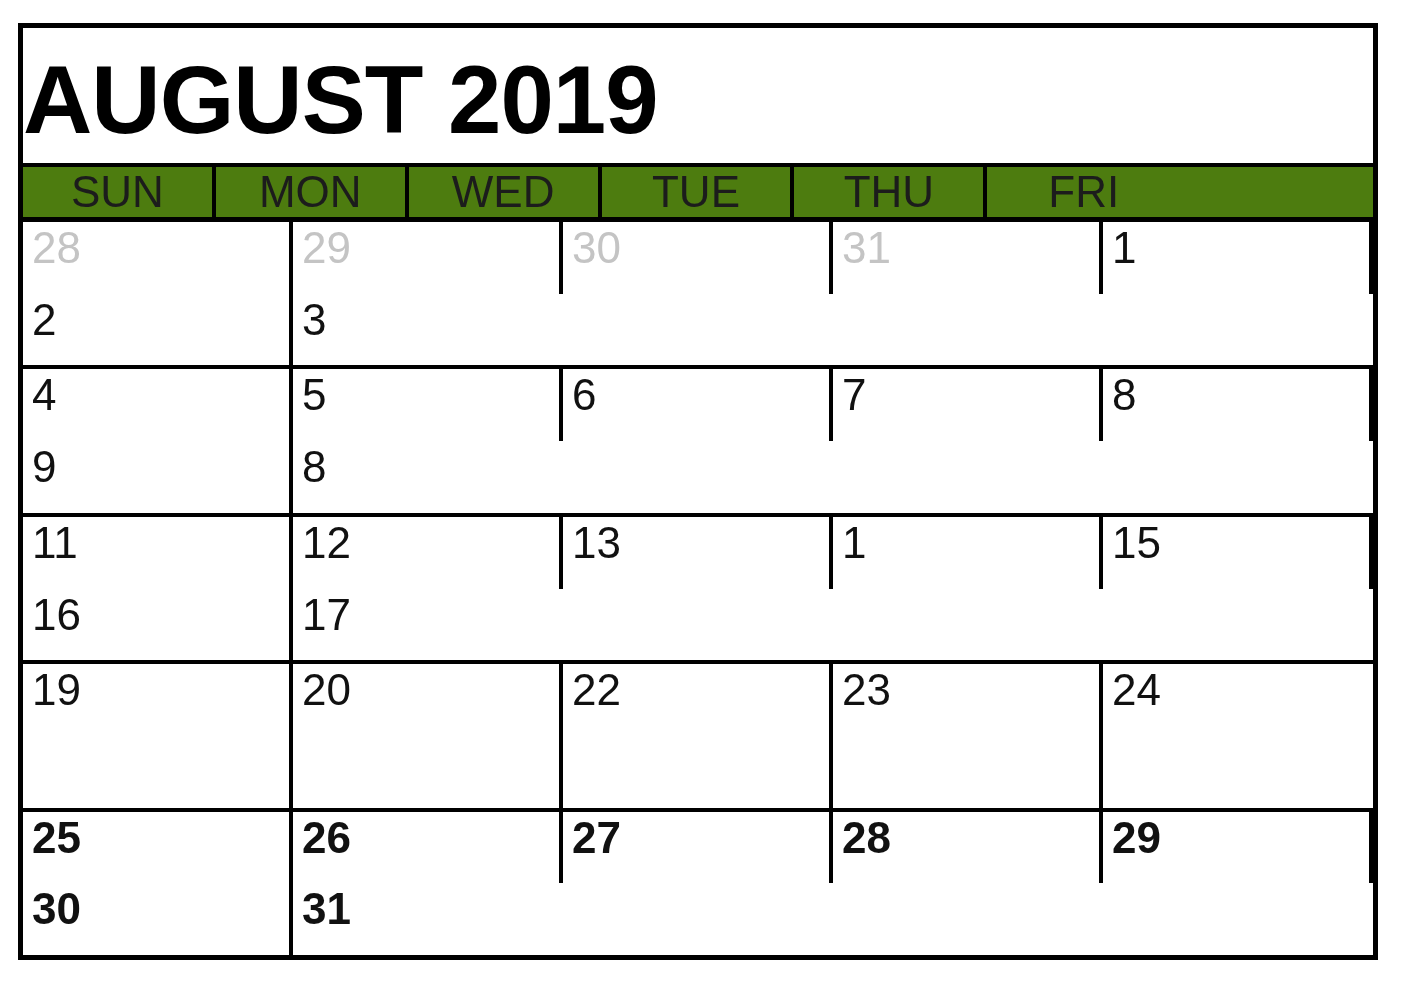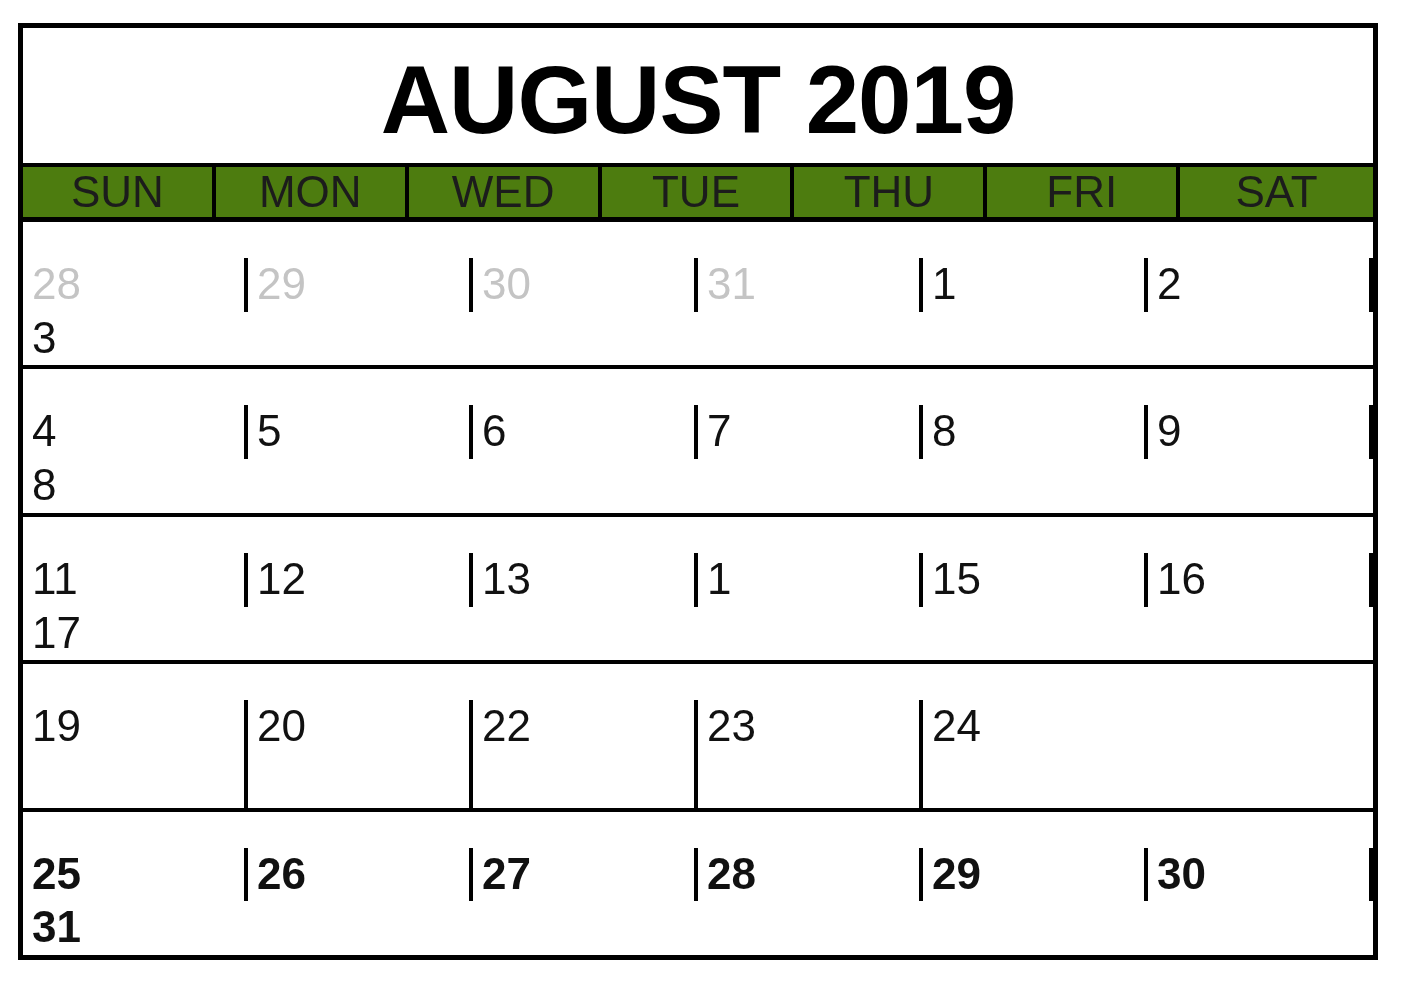--- a/index.html
+++ b/index.html
@@ -19,21 +19,20 @@
     box-sizing: border-box;
     border: 5px solid #000000;
     background: #ffffff;
     display: flex;
     flex-direction: column;
   }
   .title-row {
     flex: 0 0 135px;
     display: flex;
     align-items: center;
-    justify-content: center;
   }
   .title {
     margin: 0;
     padding-top: 8px;
     font-size: 96px;
     font-weight: bold;
     letter-spacing: -1px;
     color: #000000;
     white-space: nowrap;
   }
@@ -53,24 +52,23 @@
     font-size: 44px;
     font-weight: 400;
     color: #1c1c1c;
     border-right: 4px solid #000000;
     overflow: hidden;
   }
   .wd:last-child { border-right: none; }
   .week-row {
     flex: 1 1 0;
     display: grid;
-    grid-template-columns: repeat(6, 1fr);
+    grid-template-columns: repeat(5, 1fr);
     border-bottom: 4px solid #000000;
     box-sizing: border-box;
-    margin-top: 36px;
   }
   .week-row:last-child { border-bottom: none; font-weight: bold; }
   .cell {
     box-sizing: border-box;
     border-right: 4px solid #000000;
     background: #ffffff;
     padding: 3px 0 0 9px;
     overflow: hidden;
   }
   .cell:last-child { border-right: none; }
@@ -90,21 +88,20 @@
     <h1 class="title">AUGUST 2019</h1>
   </div>
 
   <div class="weekday-row">
     <div class="wd">SUN</div>
     <div class="wd">MON</div>
     <div class="wd">WED</div>
     <div class="wd">TUE</div>
     <div class="wd">THU</div>
     <div class="wd">FRI</div>
-    <div class="wd">SAT</div>
   </div>
 
   <div class="week-row">
     <div class="cell muted"><span class="num">28</span></div>
     <div class="cell muted"><span class="num">29</span></div>
     <div class="cell muted"><span class="num">30</span></div>
     <div class="cell muted"><span class="num">31</span></div>
     <div class="cell"><span class="num">1</span></div>
     <div class="cell"><span class="num">2</span></div>
     <div class="cell"><span class="num">3</span></div>

